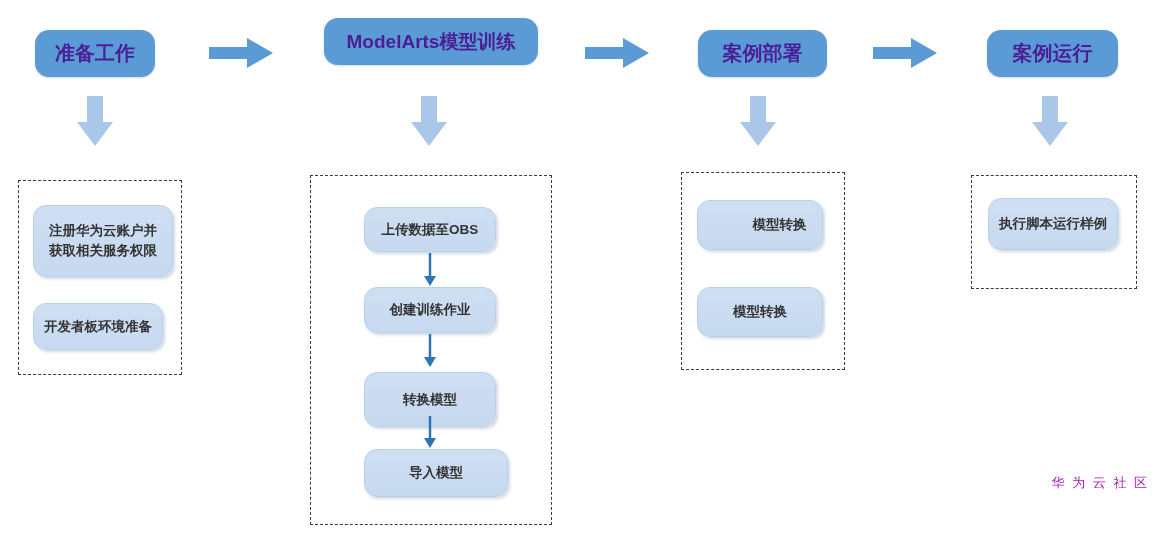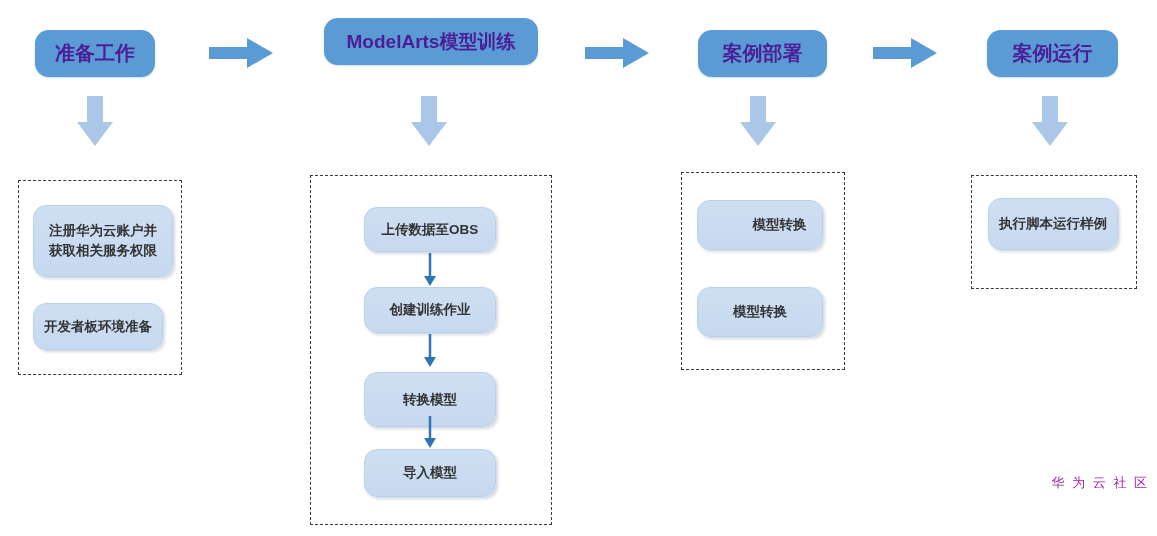--- a/index.html
+++ b/index.html
@@ -117,21 +117,21 @@
   <div class="step" style="left:364px; top:287px; width:132px; height:46px;">创建训练作业</div>
   <svg class="vconn" style="left:423px; top:334px;" width="14" height="33" viewBox="0 0 14 33">
     <line x1="7" y1="0" x2="7" y2="24" stroke="#2e75b6" stroke-width="2.5"></line>
     <path d="M1 23 H13 L7 33 Z" fill="#2e75b6"></path>
   </svg>
   <div class="step" style="left:364px; top:372px; width:132px; height:55px;">转换模型</div>
   <svg class="vconn" style="left:423px; top:416px;" width="14" height="32" viewBox="0 0 14 32">
     <line x1="7" y1="0" x2="7" y2="23" stroke="#2e75b6" stroke-width="2.5"></line>
     <path d="M1 22 H13 L7 32 Z" fill="#2e75b6"></path>
   </svg>
-  <div class="step" style="left:364px; top:449px; width:132px; height:48px;">导入模型</div>
+  <div class="step" style="left:364px; top:449px; width:144px; height:48px;">导入模型</div>
 
   <div class="step" style="left:697px; top:200px; width:126px; height:50px;padding-left:48px;">模型转换</div>
   <div class="step" style="left:697px; top:287px; width:126px; height:50px;">模型转换</div>
 
   <div class="step" style="left:988px; top:198px; width:130px; height:52px;">执行脚本运行样例</div>
 
   <div class="footer">华 为 云 社 区</div>
 
 </div>
 

